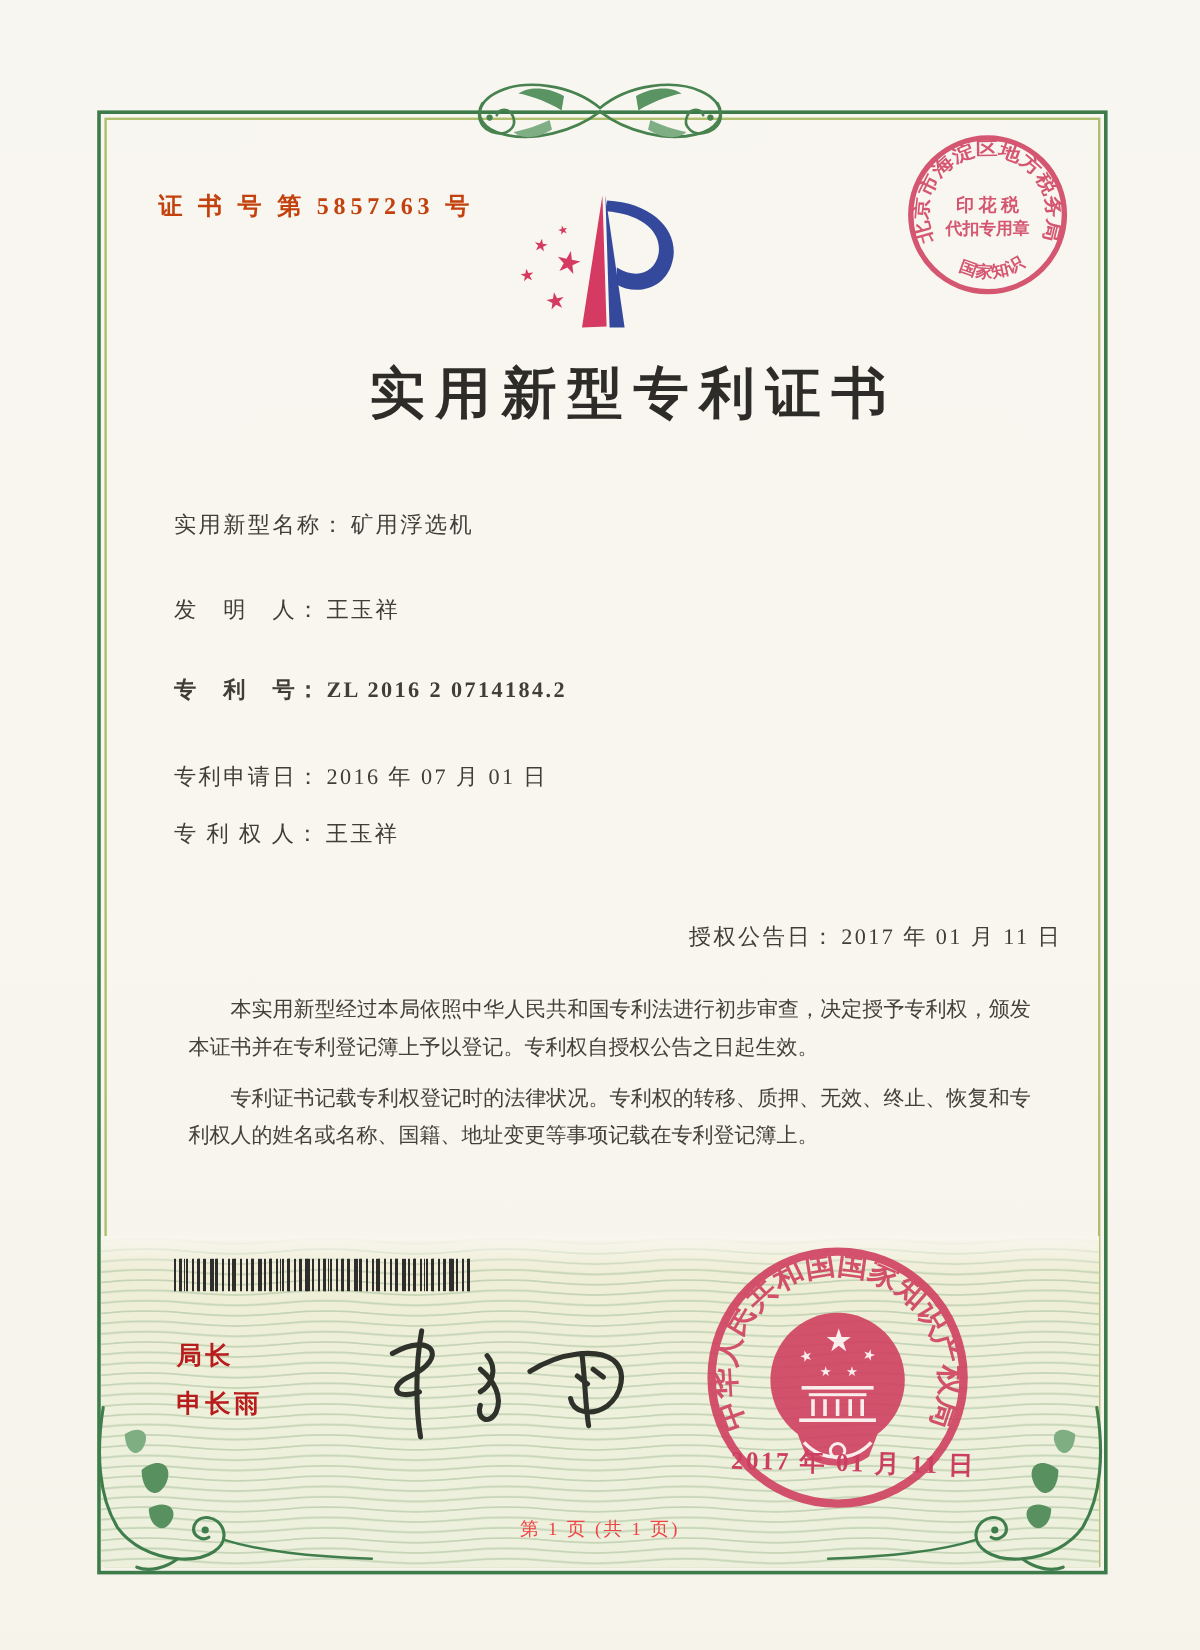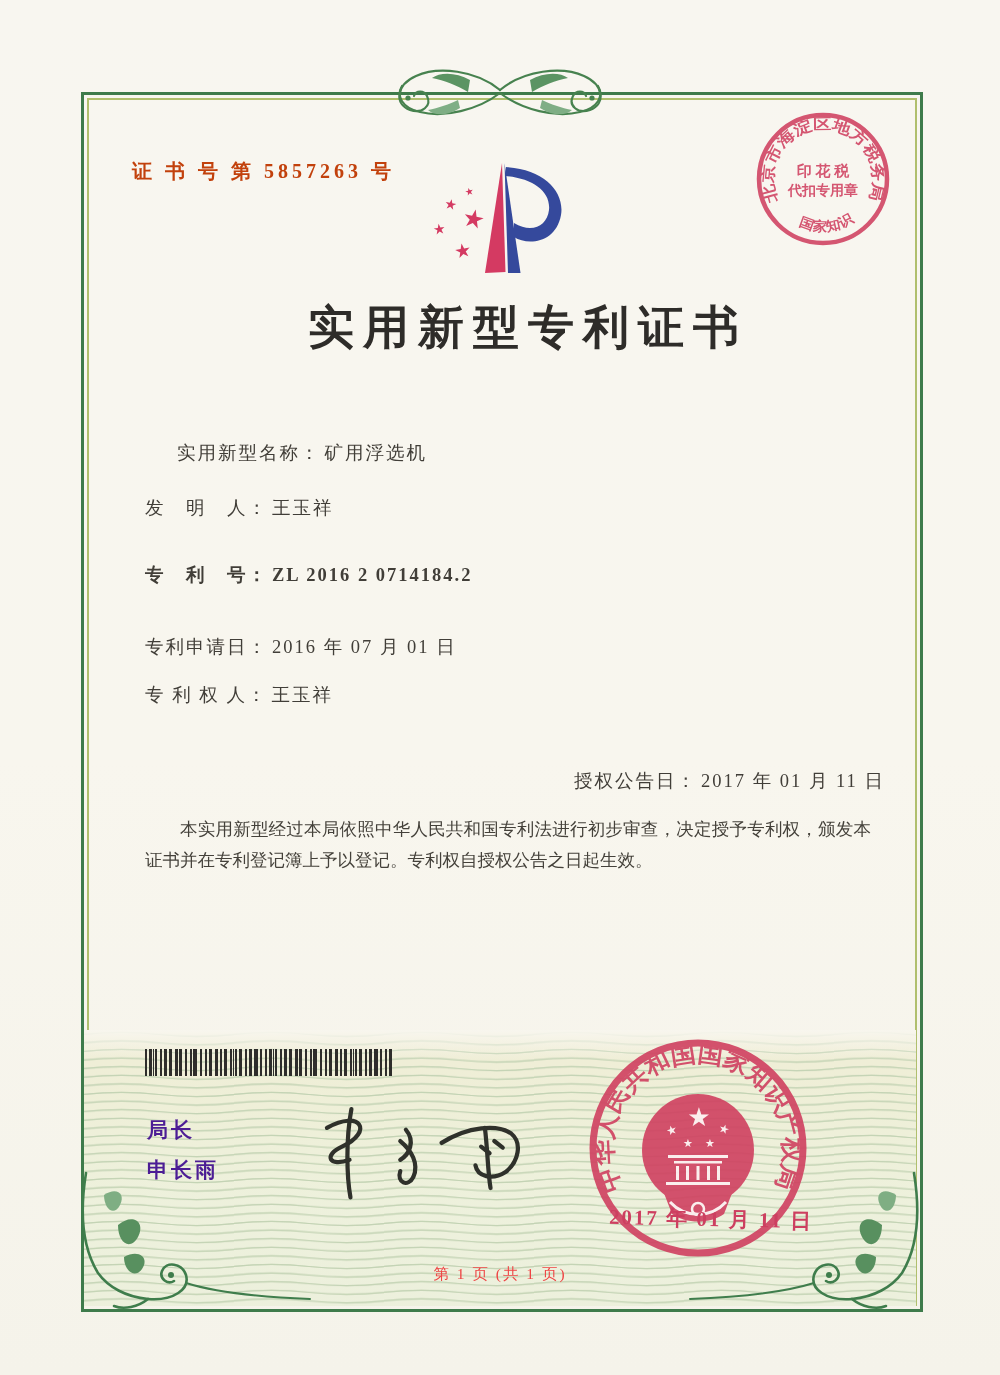--- a/index.html
+++ b/index.html
@@ -9,28 +9,28 @@
   .abs{position:absolute;}
   .frame-outer{left:81px;top:92px;width:836px;height:1214px;border:3px solid #3e7b4b;}
   .frame-inner{position:absolute;left:3px;top:3px;right:3px;bottom:3px;border:2px solid #b0bf6d;}
   .cert-no{left:132px;top:158px;font-size:20px;letter-spacing:4px;color:#c2410c;font-weight:bold;}
   .title{left:0;top:297px;width:100%;text-align:center;font-size:46px;font-weight:700;
          letter-spacing:9px;color:#2e2c29;margin-left:28px;}
   .field-row{left:145px;width:740px;font-size:18.5px;letter-spacing:2px;color:#413e38;}
   .field-row .lbl{margin-right:4px;}
   .body-text{left:145px;top:814px;width:726px;font-size:17.5px;line-height:31px;
              text-align:justify;color:#44413a;}
-  .body-text p{margin:0;text-indent:2em;}
+  .body-text p{margin:12px;text-indent:2em;}
   .barcode{left:145px;top:1049px;width:247px;height:27px;
     background:
       repeating-linear-gradient(90deg,#2e2d2b 0 2px,rgba(0,0,0,0) 2px 5px),
       repeating-linear-gradient(90deg,#2e2d2b 0 1px,rgba(0,0,0,0) 1px 8px),
       repeating-linear-gradient(90deg,rgba(0,0,0,0) 0 4px,#2e2d2b 4px 7px,rgba(0,0,0,0) 7px 15px);}
   .signer{left:147px;font-family:"Liberation Sans","DejaVu Sans",sans-serif;
-          font-weight:600;font-size:21px;color:#4c1d95;letter-spacing:3px;}
+          font-weight:600;font-size:21px;color:#b91c1c;letter-spacing:3px;}
   .seal-date{left:609px;top:1205px;font-size:21px;font-weight:600;letter-spacing:2px;
              color:#cd3f60;transform:rotate(1.2deg);}
   .footer{left:0;top:1264px;width:100%;text-align:center;font-size:15.5px;
           letter-spacing:2px;color:#ef4444;}
   svg text.cjk{font-family:"Liberation Serif","DejaVu Serif",serif;}
   svg text.glyph{font-family:"DejaVu Sans",sans-serif;}
 </style>
 </head>
 <body>
 
@@ -85,41 +85,42 @@
   </text>
   <text class="cjk" x="70" y="67" font-size="15" font-weight="700" fill="#d04060" text-anchor="middle">印 花 税</text>
   <text class="cjk" x="70" y="86" font-size="14" font-weight="700" fill="#d04060" text-anchor="middle">代扣专用章</text>
   <text class="cjk" font-size="13.5" font-weight="700" fill="#d04060">
     <textPath href="#taxBot" startOffset="2" textLength="102" lengthAdjust="spacingAndGlyphs">国家知识产权局</textPath>
   </text>
 </svg>
 
 <div class="abs title">实用新型专利证书</div>
 
-<div class="abs field-row" style="top:440px;margin-left:32px;">
+<div class="abs field-row" style="top:424px;">
   <span class="lbl">实用新型名称：</span><span>矿用浮选机</span>
 </div>
 <div class="abs field-row" style="top:495px;">
   <span class="lbl">发　明　人：</span><span>王玉祥</span>
 </div>
 <div class="abs field-row" style="top:562px;font-weight:bold;">
   <span class="lbl">专　利　号：</span><span>ZL 2016 2 0714184.2</span>
 </div>
 <div class="abs field-row" style="top:634px;">
   <span class="lbl">专利申请日：</span><span>2016 年 07 月 01 日</span>
 </div>
 <div class="abs field-row" style="top:682px;">
   <span class="lbl">专 利 权 人：</span><span>王玉祥</span>
 </div>
 <div class="abs field-row" style="top:768px;text-align:right;">
   <span class="lbl">授权公告日：</span><span>2017 年 01 月 11 日</span>
 </div>
 
 <div class="abs body-text">
   <p>本实用新型经过本局依照中华人民共和国专利法进行初步审查，决定授予专利权，颁发本证书并在专利登记簿上予以登记。专利权自授权公告之日起生效。</p>
+  <p>专利证书记载专利权登记时的法律状况。专利权的转移、质押、无效、终止、恢复和专利权人的姓名或名称、国籍、地址变更等事项记载在专利登记簿上。</p>
 </div>
 
 <div class="abs barcode"></div>
 
 <div class="abs signer" style="top:1116px;">局长</div>
 <div class="abs signer" style="top:1156px;">申长雨</div>
 
 <svg class="abs" style="left:295px;top:1098px;" width="235" height="118" viewBox="0 0 250 118" fill="none" stroke="#2f312b" stroke-width="4.5" stroke-linecap="round">
   <path d="M60,8 C54,40 55,80 59,102"></path>
   <path d="M34,28 C70,8 84,32 50,48 C30,57 36,70 58,62"></path>

